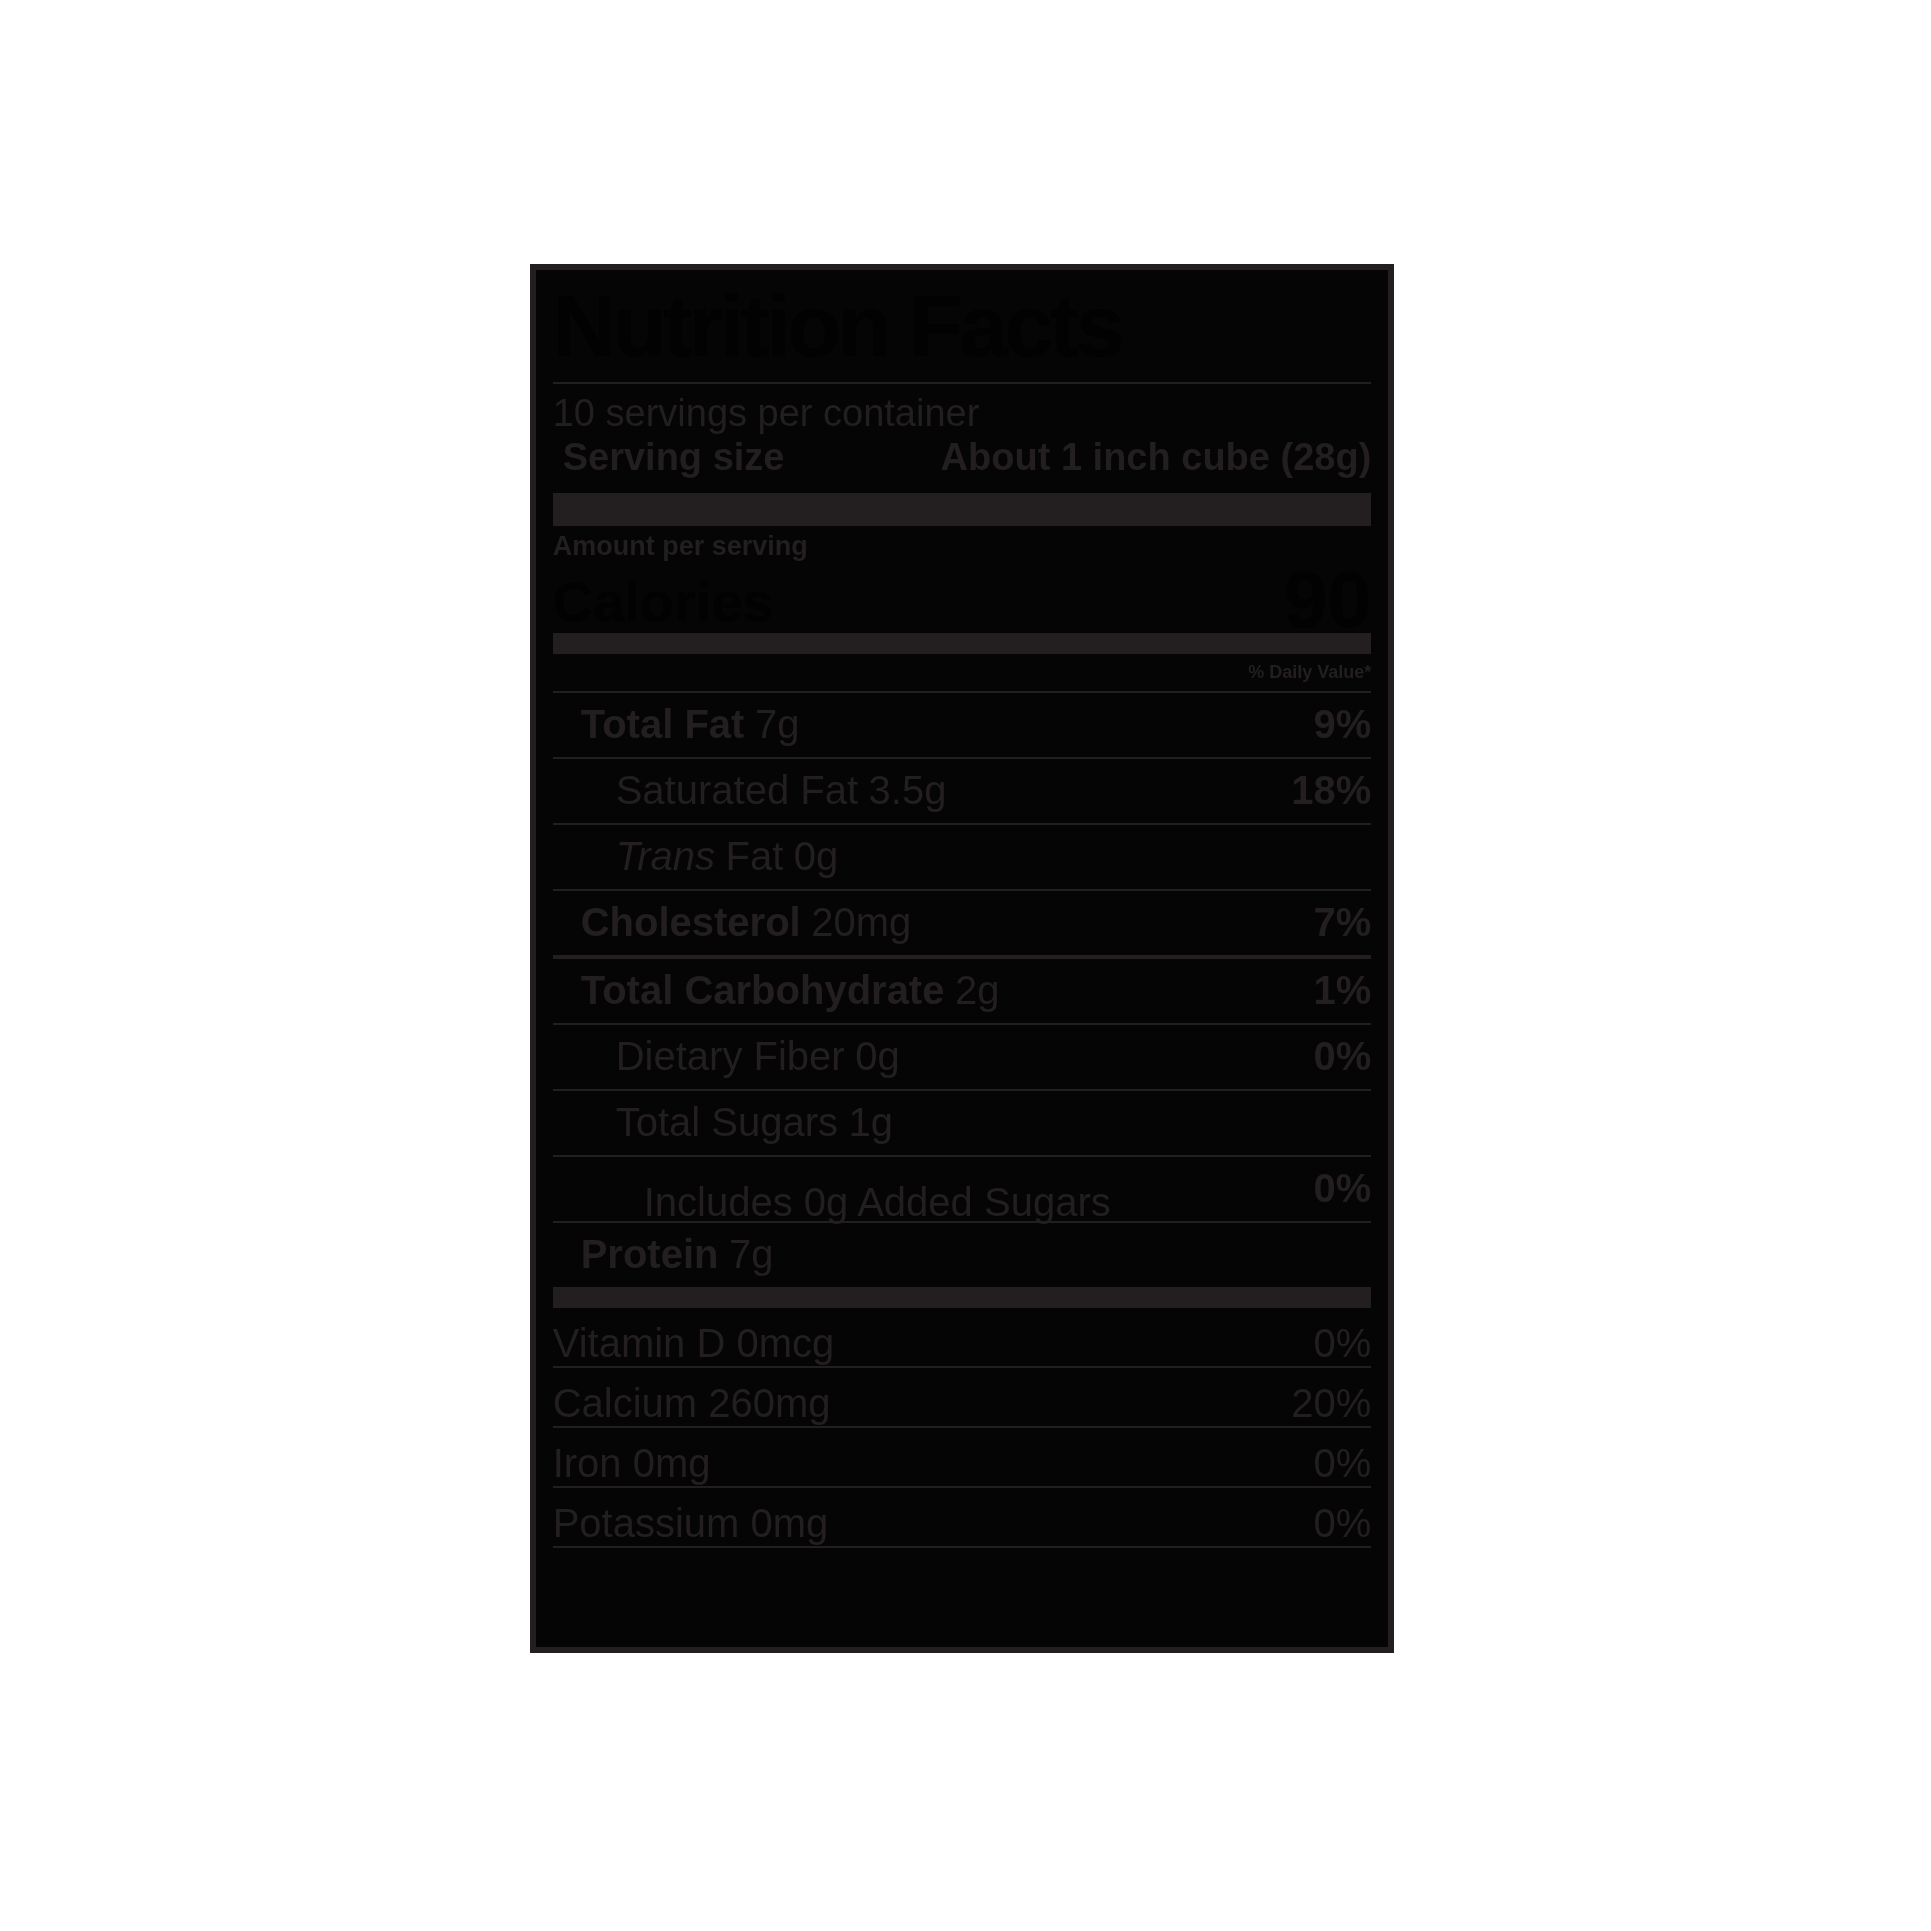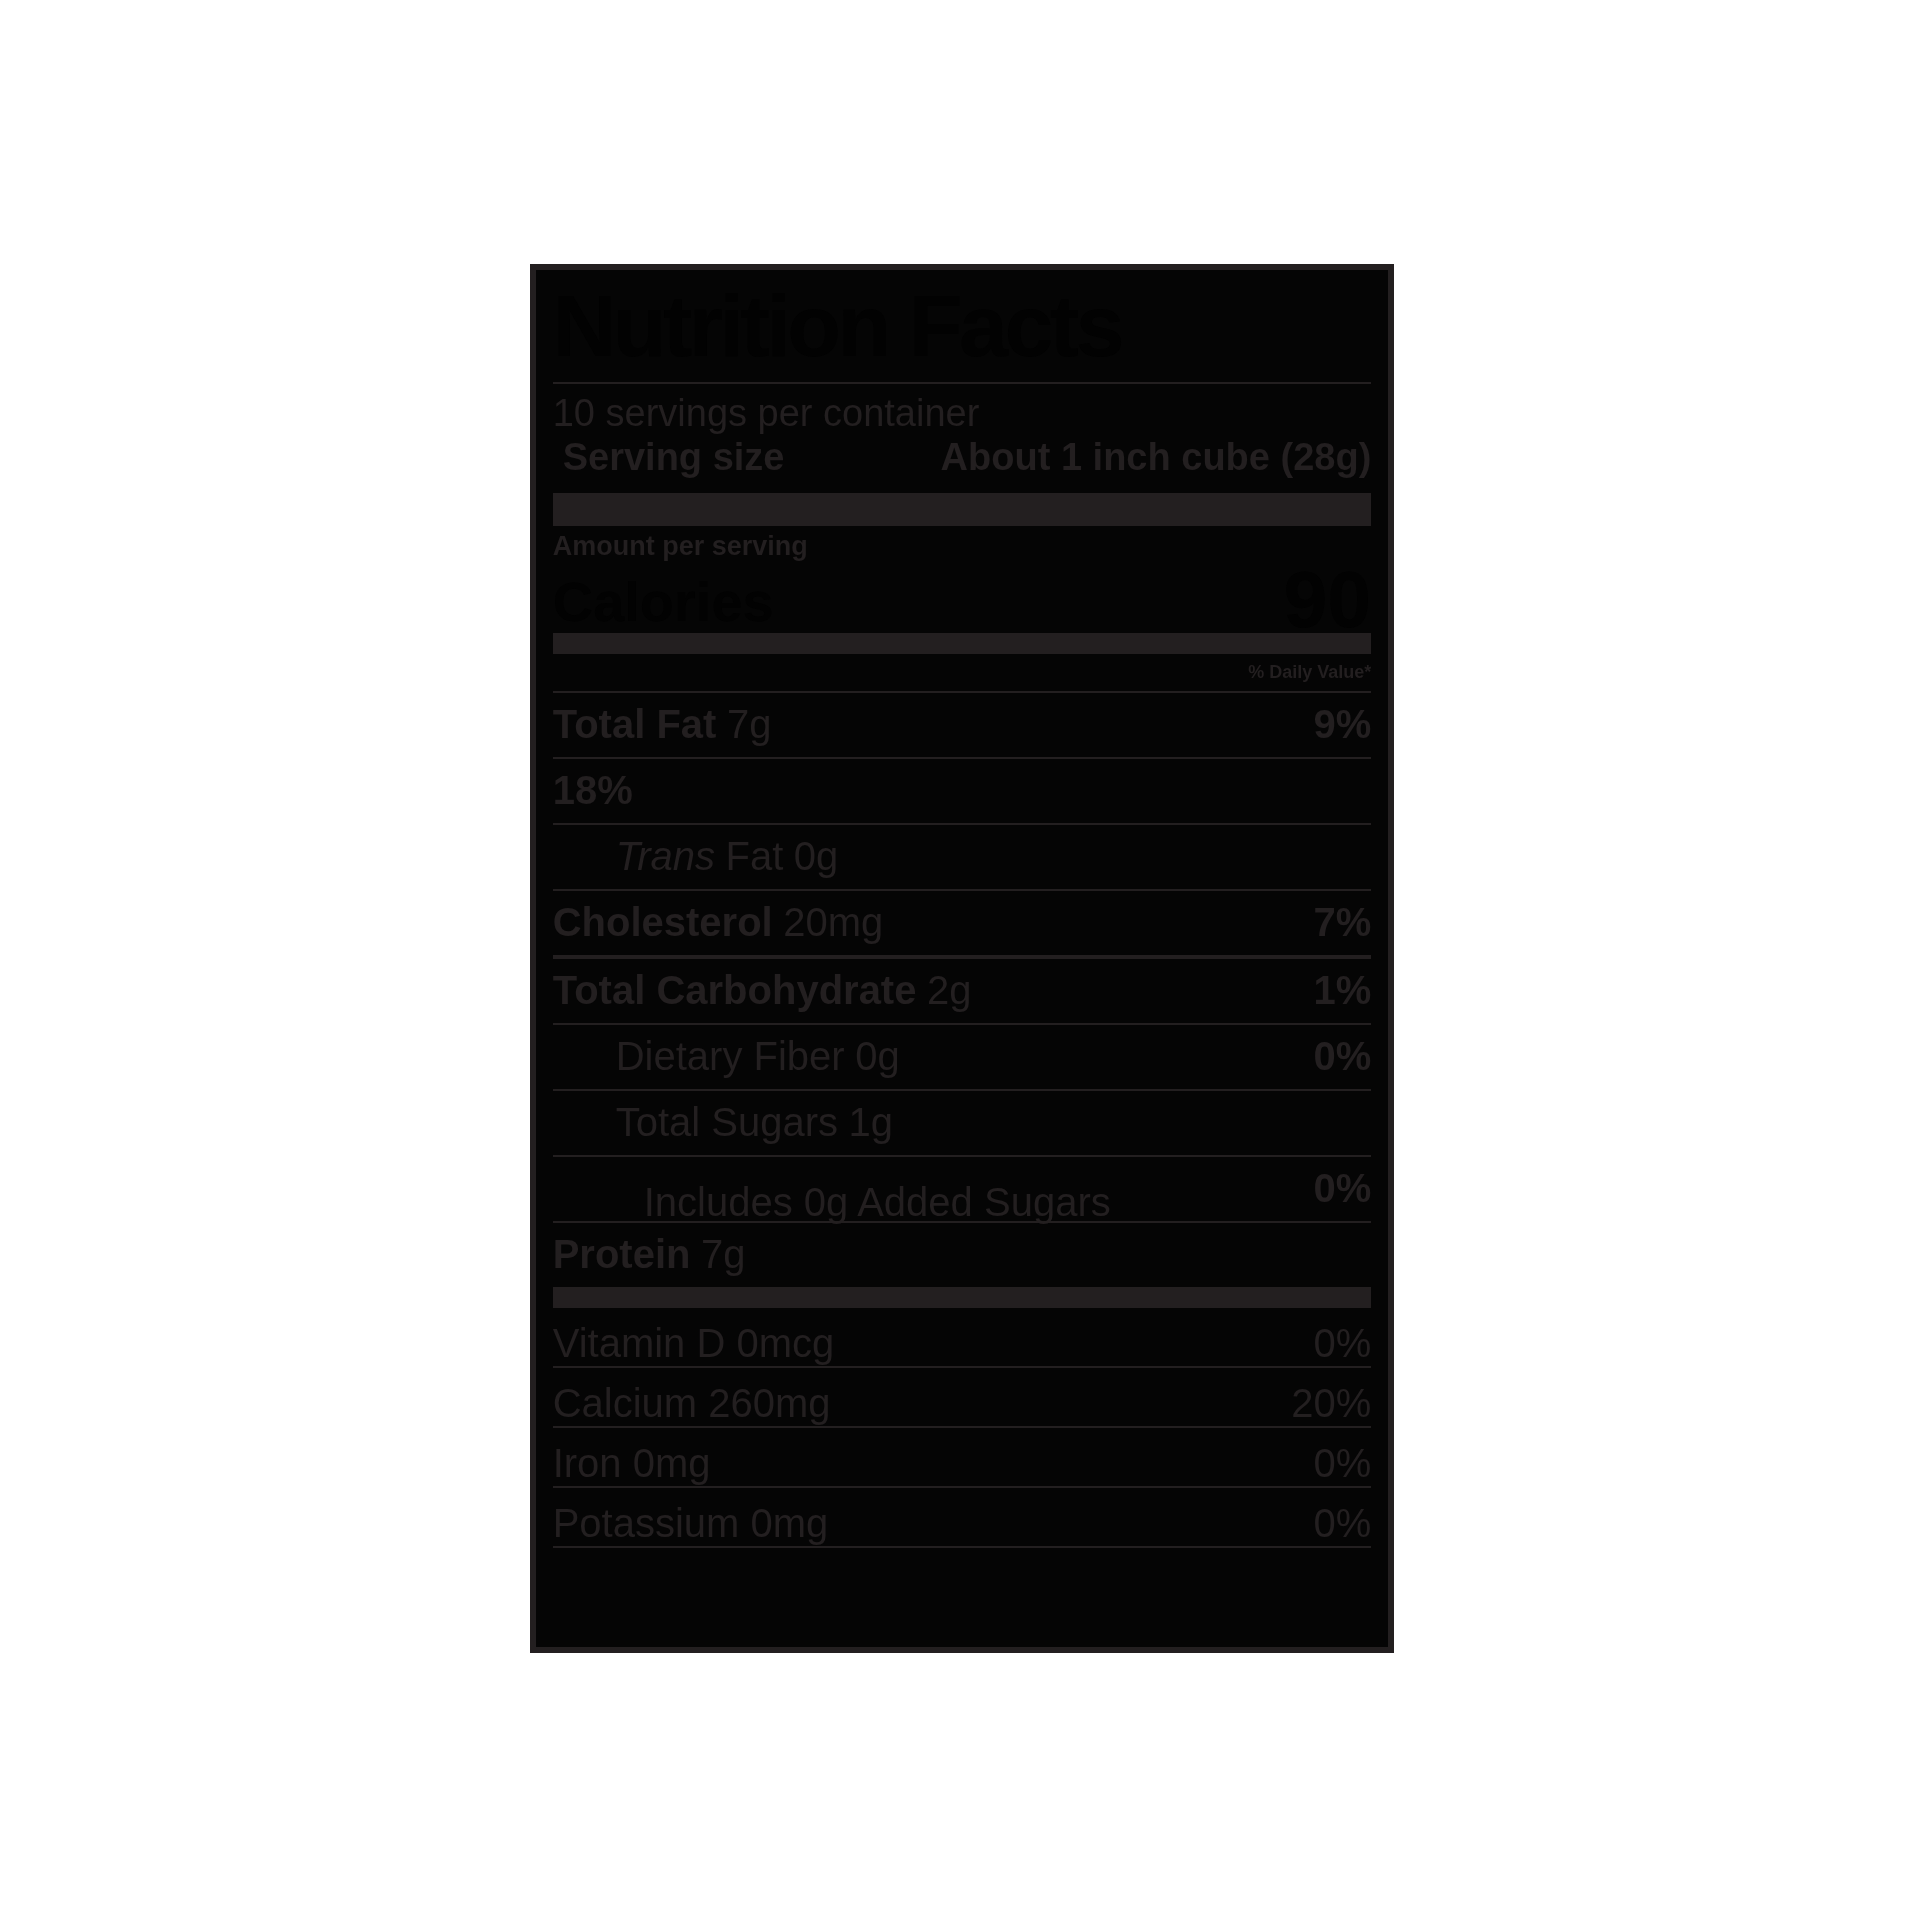--- a/index.html
+++ b/index.html
@@ -78,21 +78,21 @@
     height: 64px;
     display: flex; justify-content: space-between; align-items: center;
     font-size: 40px;
   }
   .v-row {
     height: 58px;
     display: flex; justify-content: space-between; align-items: flex-end;
     font-size: 40px;
   }
   .n-left { white-space: nowrap; }
-  .b { font-weight: bold; }
+  .b { font-weight: bold; margin-left: 28px; }
   .it { font-style: italic; }
   .n-amt { margin-left: 10.5px; }
   .ind1 { padding-left: 63px; }
   .ind2 { padding-left: 91px; margin-top: 27px; }
   .dv-bold { font-weight: bold; }
 </style>
 </head>
 <body>
 
 <div class="canvas">
@@ -122,20 +122,21 @@
     <div class="dv-header">% Daily Value*</div>
     <div class="hairline"></div>
 
     <div class="n-row">
       <span class="n-left"><span class="b">Total Fat</span><span class="n-amt">7g</span></span>
       <span class="dv-bold">9%</span>
     </div>
     <div class="hairline"></div>
 
     <div class="n-row">
+      <span class="n-left ind1"><span>Saturated Fat</span><span class="n-amt">3.5g</span></span>
       <span class="dv-bold">18%</span>
     </div>
     <div class="hairline"></div>
 
     <div class="n-row">
       <span class="n-left ind1"><span class="it">Trans</span><span class="n-amt">Fat</span><span class="n-amt">0g</span></span>
       <span></span>
     </div>
     <div class="hairline"></div>
 

